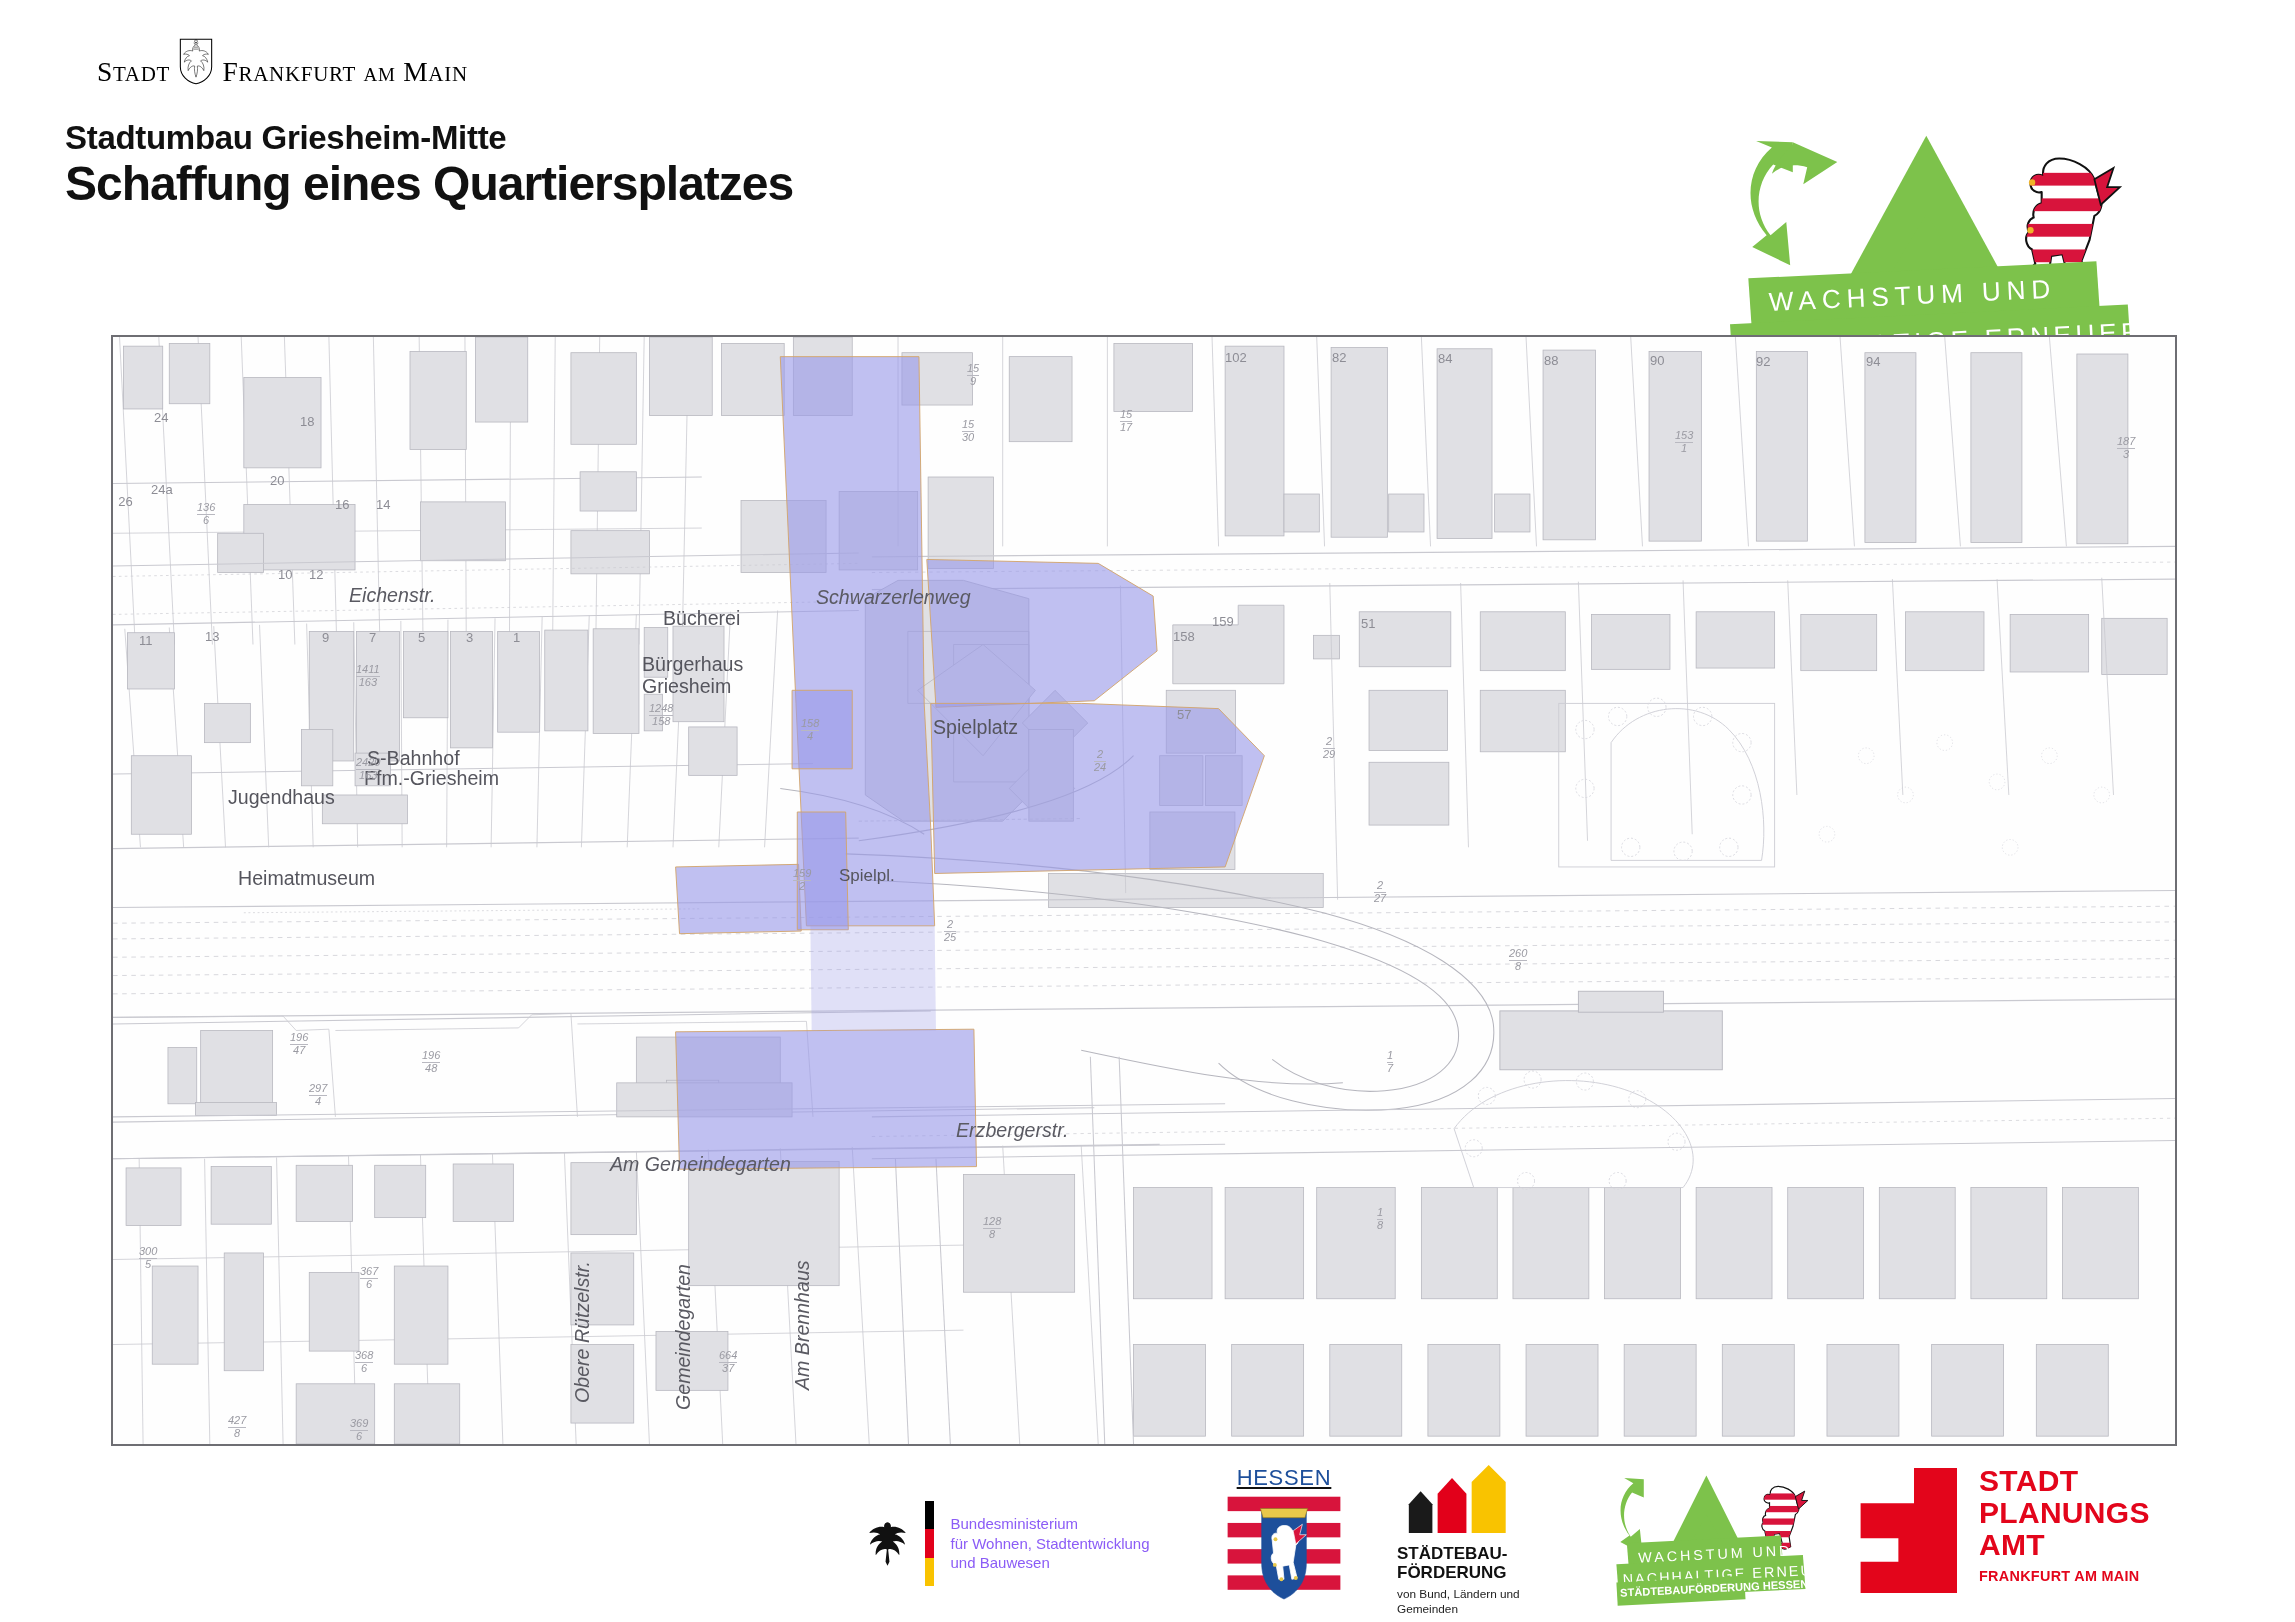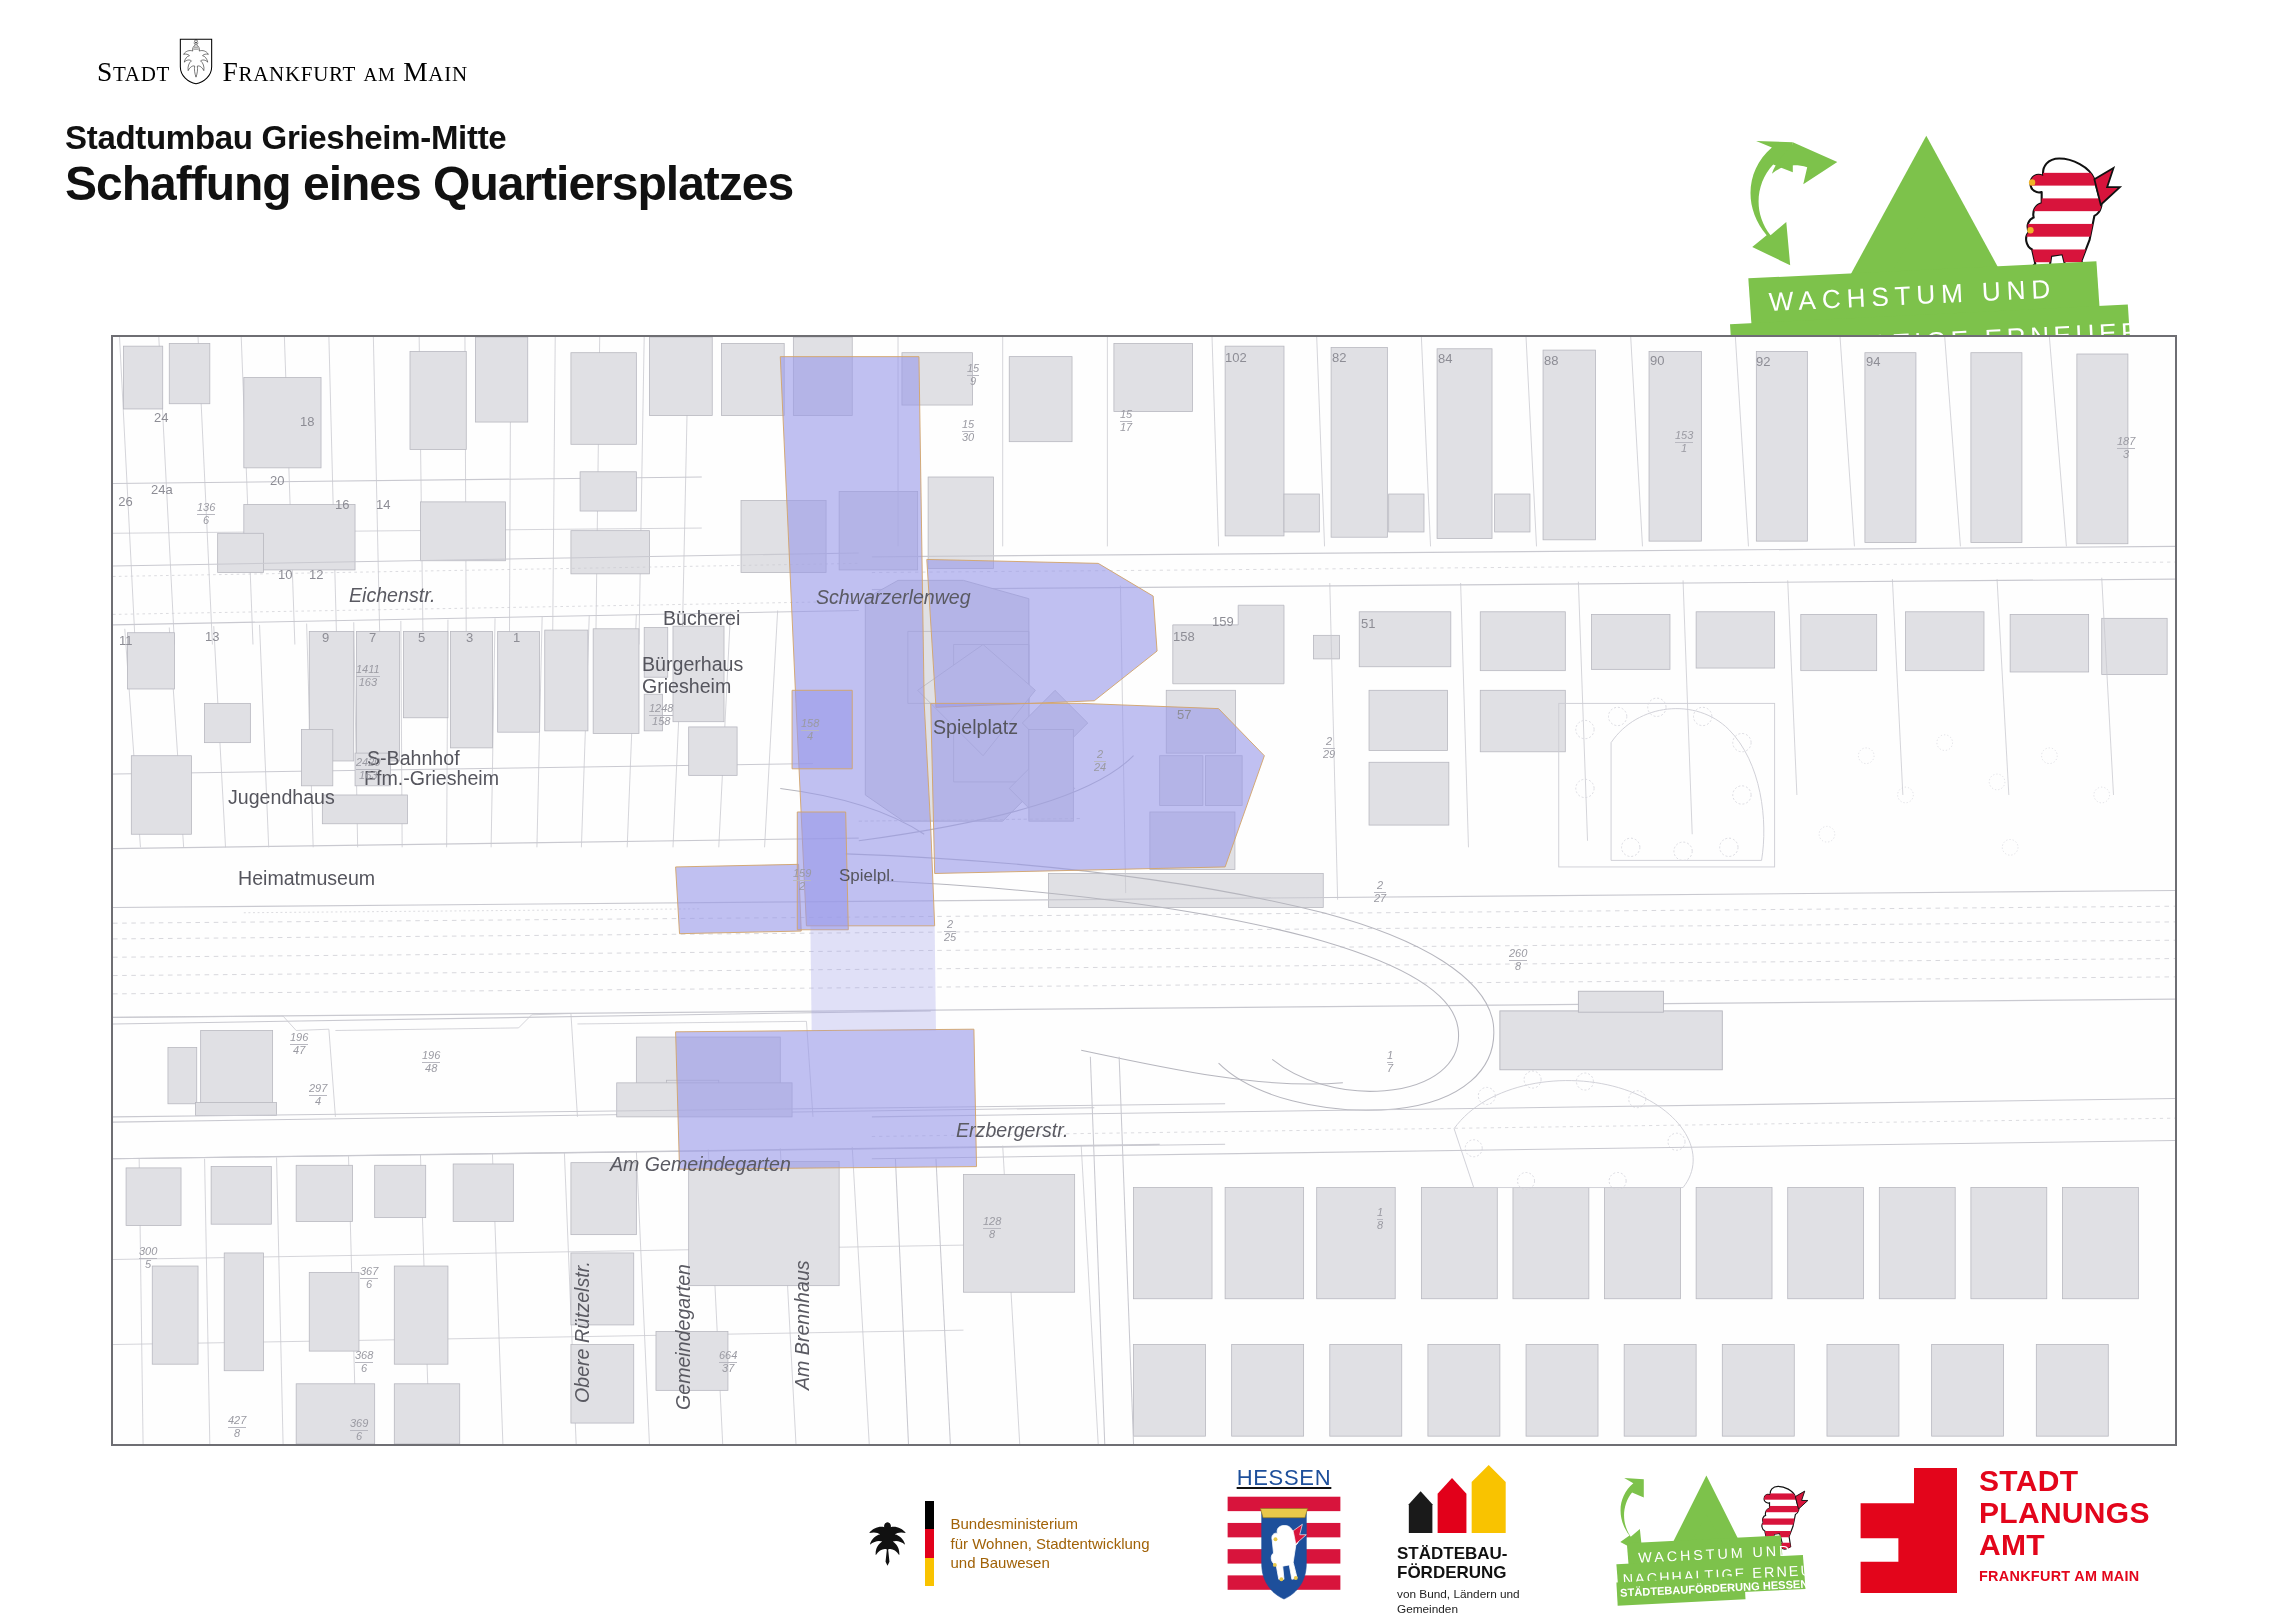--- a/index.html
+++ b/index.html
@@ -33,21 +33,21 @@
   .pnum{font-size:11px;color:#9a9aa2;font-style:italic;text-align:center;line-height:1.02;}
   .pnum b{display:block;font-weight:400;border-bottom:0.7px solid #b8b8c0;padding-bottom:0.7px;}
   .rot90{transform:rotate(-90deg);transform-origin:left top;}
 
   
   #footer{position:absolute;left:0;top:1465px;width:2295px;height:157px;}
   .flogo{position:absolute;top:0;height:157px;}
   #bmw-logo{left:867px;width:347px;display:flex;align-items:center;gap:17px;}
   #bmw-eagle{width:41px;height:47px;}
   #bmw-bar{width:8.5px;height:85px;background:linear-gradient(#000 0 33.3%,#e2001a 33.3% 66.6%,#f9c300 66.6% 100%);}
-  #bmw-text{font-size:15px;line-height:1.30;color:#a16207;white-space:nowrap;}
+  #bmw-text{font-size:15px;line-height:1.30;color:#8b5cf6;white-space:nowrap;}
   #hessen-logo{left:1225px;width:118px;text-decoration:underline;}
   #hessen-word{font-size:22px;color:#1d4f9b;letter-spacing:0.7px;text-align:center;}
   #sbf-logo{left:1397px;width:164px;}
   #sbf-t1{font-size:17px;font-weight:bold;line-height:1.12;margin-top:5.2px;}
   #sbf-t2{font-size:11.8px;line-height:1.2;margin-top:5.2px;color:#222;}
   #wne-bot{left:1616px;width:216px;}
   #spa-logo{left:1858px;width:327px;display:flex;align-items:flex-start;gap:22px;}
   #spa-text{color:#e3051b;font-weight:bold;}
   #spa-text .l{font-size:30px;line-height:1.06;letter-spacing:0.3px;}
   #spa-text .s{font-size:14.4px;margin-top:7.9px;letter-spacing:0.3px;}
@@ -494,21 +494,21 @@
 
   <div class="maplabel hnum" style="left:41px;top:73px">24</div>
   <div class="maplabel hnum" style="left:38px;top:145px">24a</div>
   <div class="maplabel hnum" style="left:5.2px;top:157px">26</div>
   <div class="maplabel hnum" style="left:157px;top:136px">20</div>
   <div class="maplabel hnum" style="left:187px;top:77px">18</div>
   <div class="maplabel hnum" style="left:222px;top:160px">16</div>
   <div class="maplabel hnum" style="left:263px;top:160px">14</div>
   <div class="maplabel hnum" style="left:196px;top:230px">12</div>
   <div class="maplabel hnum" style="left:165px;top:230px">10</div>
-  <div class="maplabel hnum" style="left:6px;top:296px">11</div>
+  <div class="maplabel hnum" style="left:26px;top:296px">11</div>
   <div class="maplabel hnum" style="left:92px;top:292px">13</div>
   <div class="maplabel hnum" style="left:209px;top:293px">9</div>
   <div class="maplabel hnum" style="left:256px;top:293px">7</div>
   <div class="maplabel hnum" style="left:305px;top:293px">5</div>
   <div class="maplabel hnum" style="left:353px;top:293px">3</div>
   <div class="maplabel hnum" style="left:400px;top:293px">1</div>
   <div class="maplabel hnum" style="left:1112px;top:13px">102</div>
   <div class="maplabel hnum" style="left:1219px;top:13px">82</div>
   <div class="maplabel hnum" style="left:1325px;top:14.4px">84</div>
   <div class="maplabel hnum" style="left:1431px;top:15.7px">88</div>

